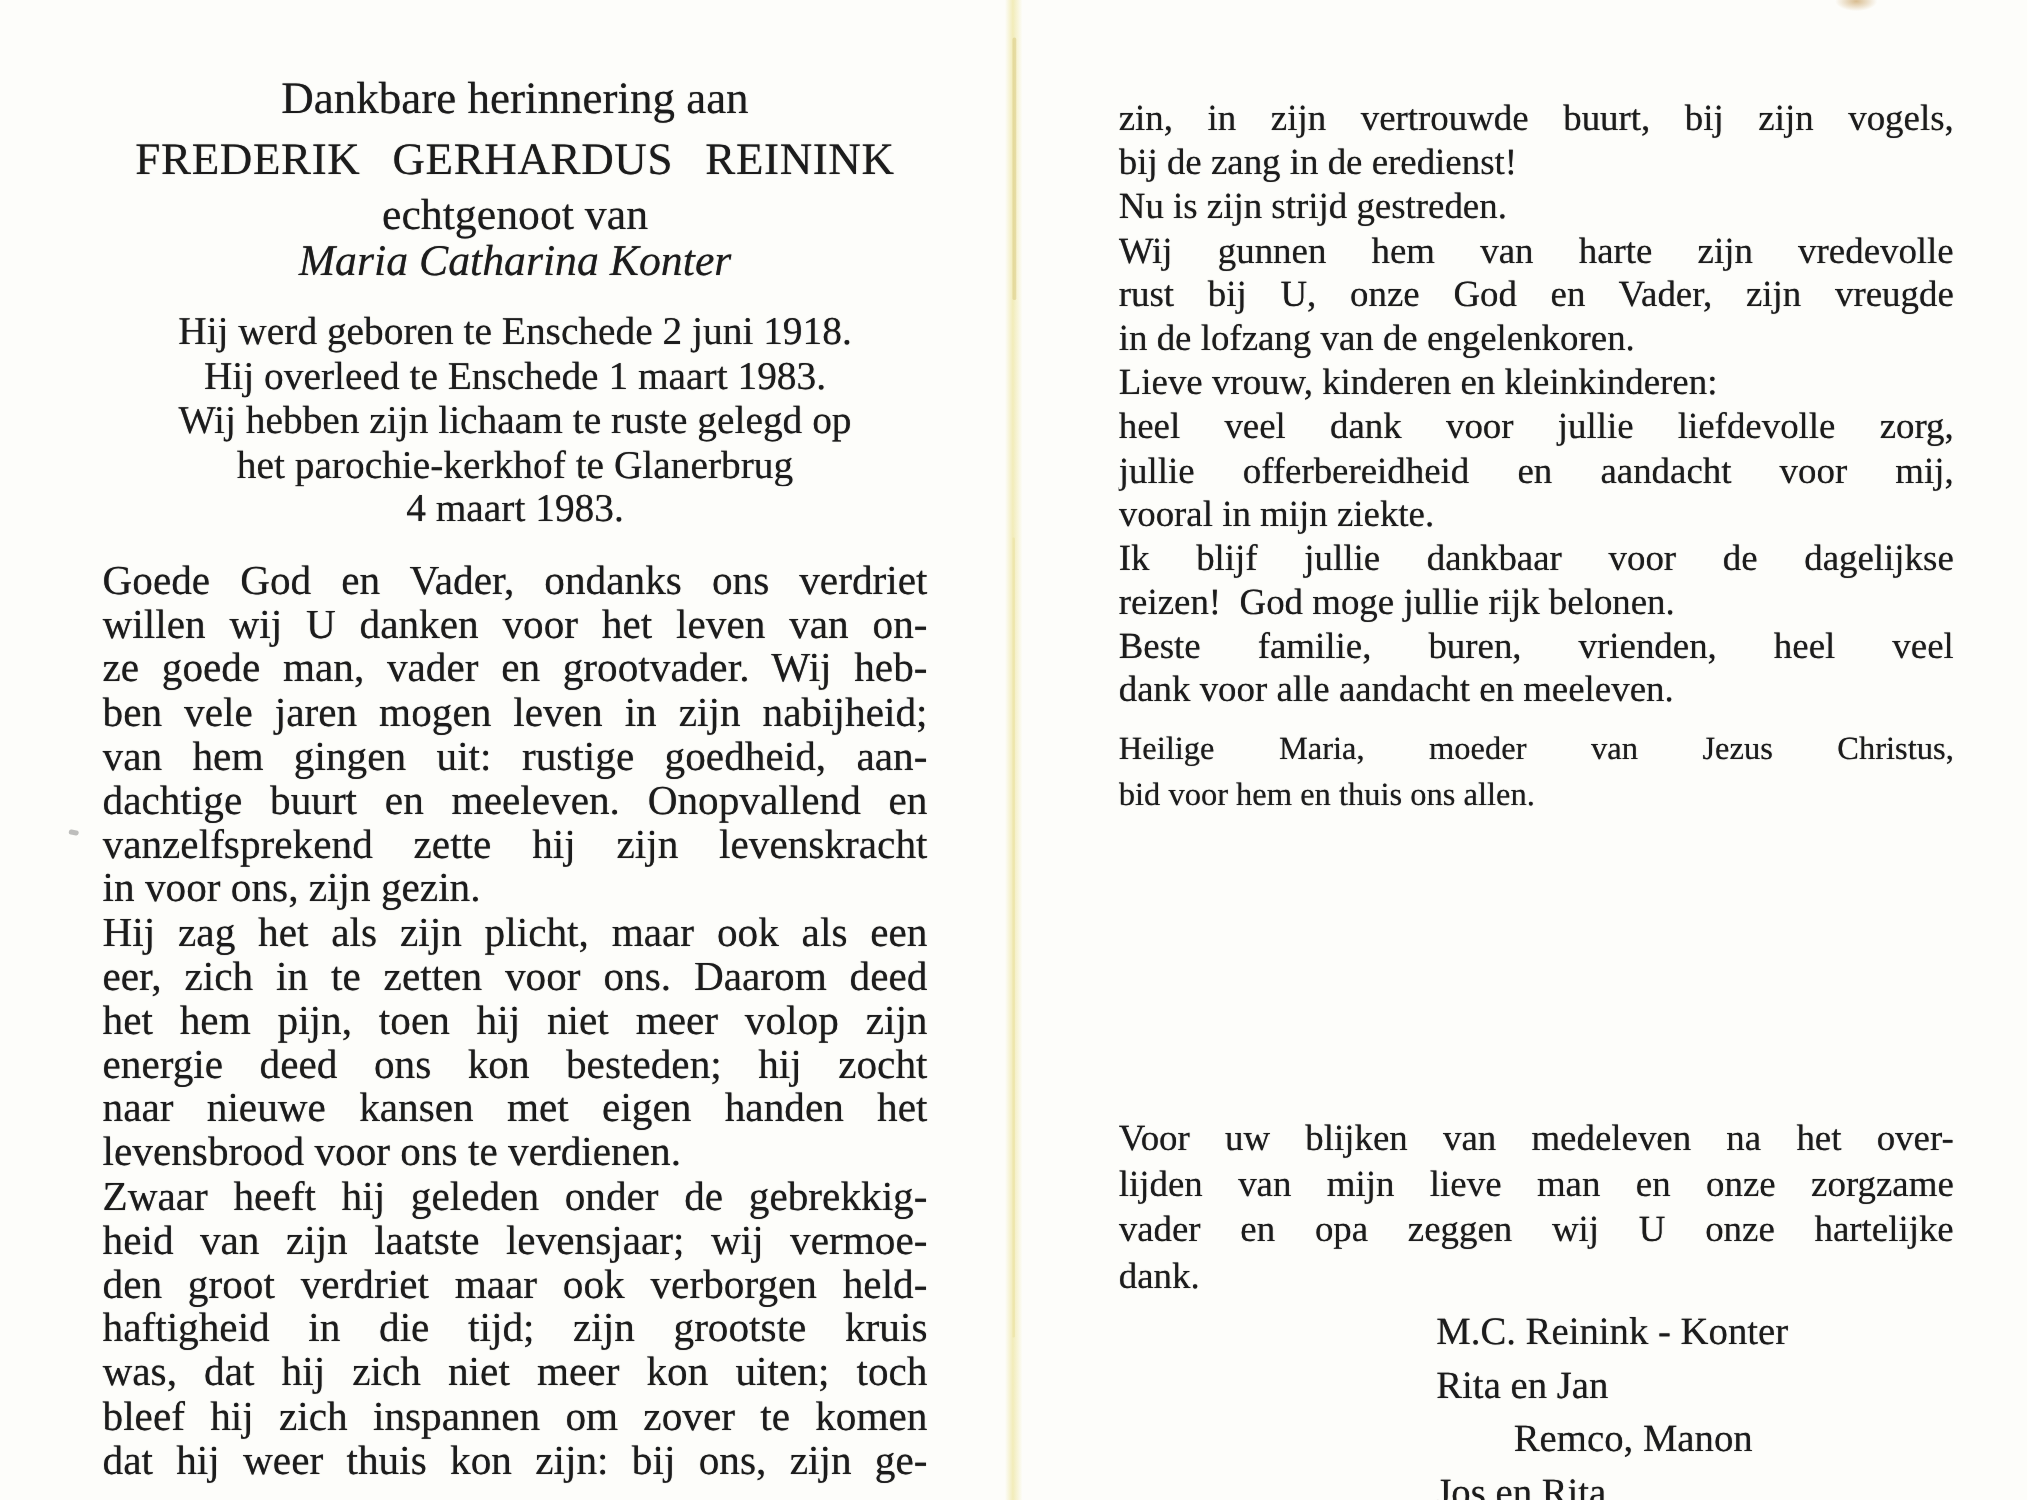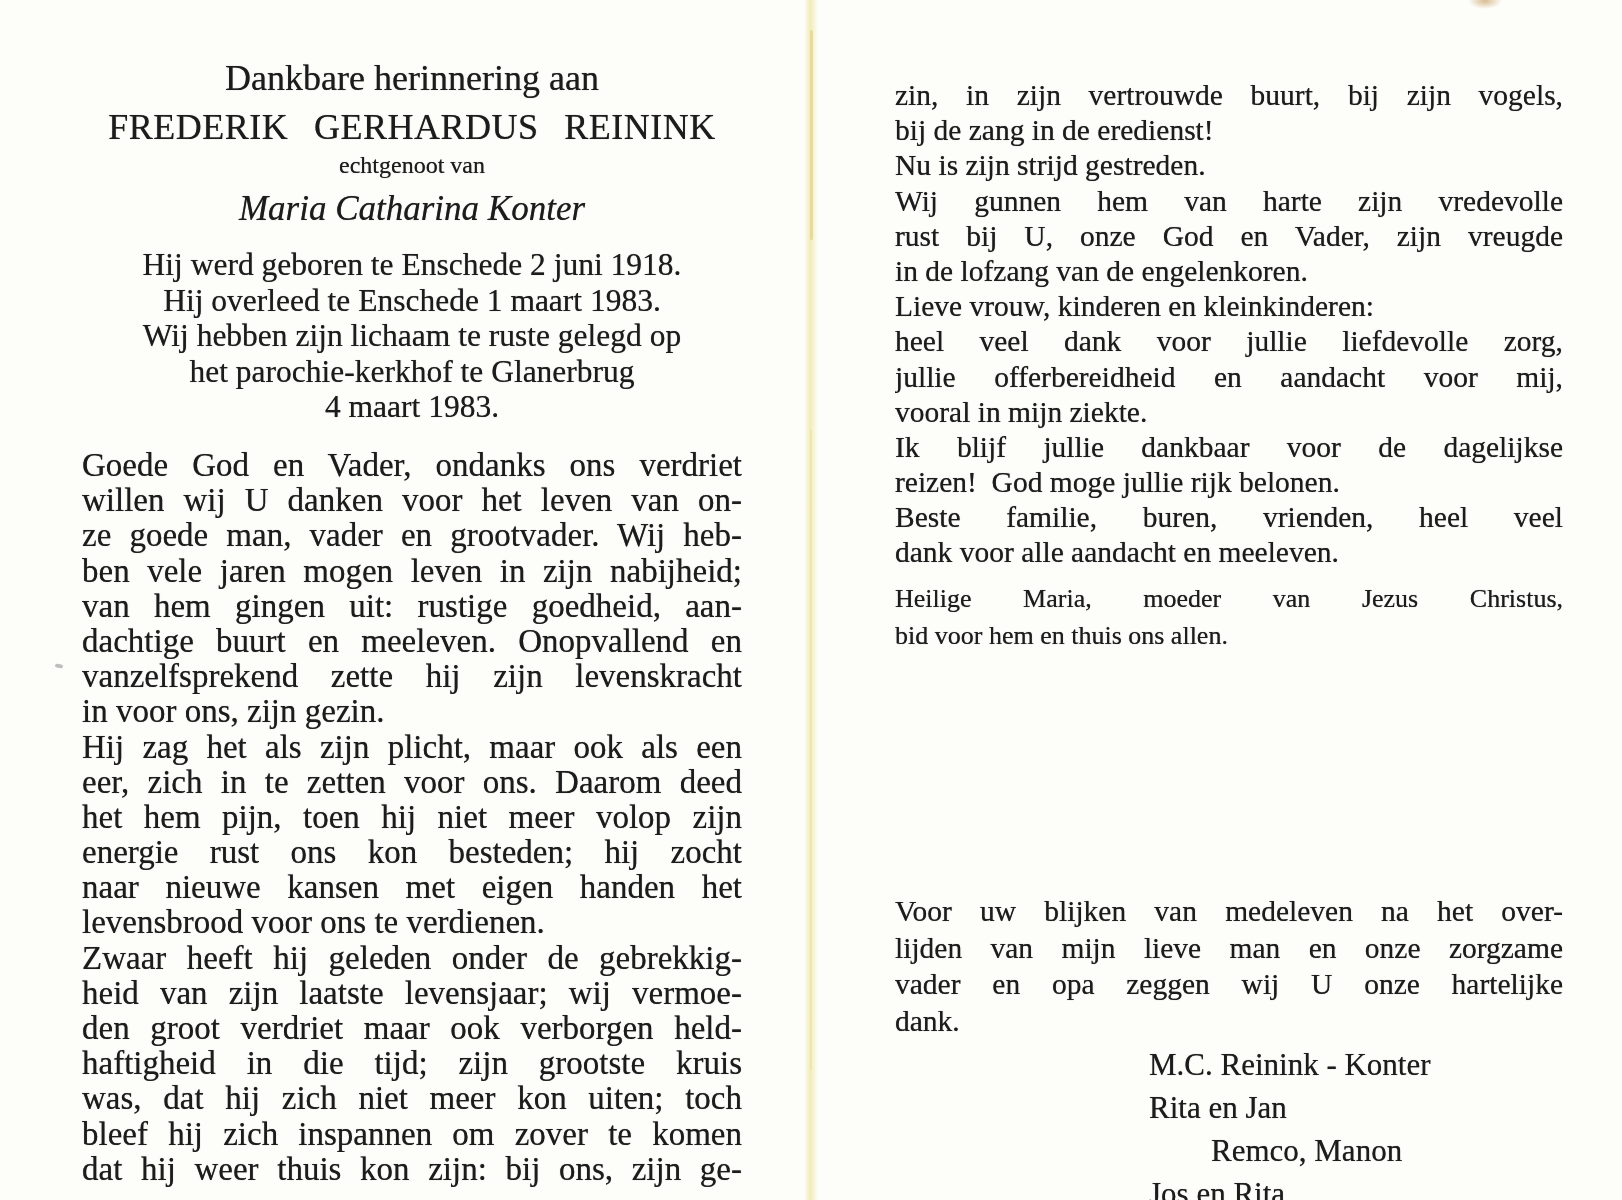--- a/index.html
+++ b/index.html
@@ -76,21 +76,21 @@
 
   .hdr {
     position: absolute;
     left: 0; right: 0;
     text-align: center;
     white-space: nowrap;
     text-shadow: 0 0 0.7px rgba(25,25,25,0.75);
   }
   .hdr-dedication { top: 57px;  font-size: 36px; }
   .hdr-name       { top: 106px; font-size: 36px; word-spacing: 0.45em; letter-spacing: 0.5px; }
-  .hdr-spouse     { top: 152px; font-size: 24px; }
+  .hdr-spouse     { top: 152px; font-size: 35px; }
   .hdr-spousename { top: 189px; font-size: 35px; font-style: italic; }
 
   .block {
     position: absolute;
     left: 0; right: 0;
     text-shadow: 0 0 0.7px rgba(25,25,25,0.75);
   }
   .ln {
     text-align: justify;
     text-align-last: justify;
@@ -147,21 +147,21 @@
         <div class="ln">willen wij U danken voor het leven van on-</div>
         <div class="ln">ze goede man, vader en grootvader. Wij heb-</div>
         <div class="ln">ben vele jaren mogen leven in zijn nabijheid;</div>
         <div class="ln">van hem gingen uit: rustige goedheid, aan-</div>
         <div class="ln">dachtige buurt en meeleven. Onopvallend en</div>
         <div class="ln">vanzelfsprekend zette hij zijn levenskracht</div>
         <div class="ln nj">in voor ons, zijn gezin.</div>
         <div class="ln">Hij zag het als zijn plicht, maar ook als een</div>
         <div class="ln">eer, zich in te zetten voor ons. Daarom deed</div>
         <div class="ln">het hem pijn, toen hij niet meer volop zijn</div>
-        <div class="ln">energie rust ons kon besteden; hij zocht</div>
+        <div class="ln">energie deed ons kon besteden; hij zocht</div>
         <div class="ln">naar nieuwe kansen met eigen handen het</div>
         <div class="ln nj">levensbrood voor ons te verdienen.</div>
         <div class="ln">Zwaar heeft hij geleden onder de gebrekkig-</div>
         <div class="ln">heid van zijn laatste levensjaar; wij vermoe-</div>
         <div class="ln">den groot verdriet maar ook verborgen held-</div>
         <div class="ln">haftigheid in die tijd; zijn grootste kruis</div>
         <div class="ln">was, dat hij zich niet meer kon uiten; toch</div>
         <div class="ln">bleef hij zich inspannen om zover te komen</div>
         <div class="ln">dat hij weer thuis kon zijn: bij ons, zijn ge-</div>
       </div>

